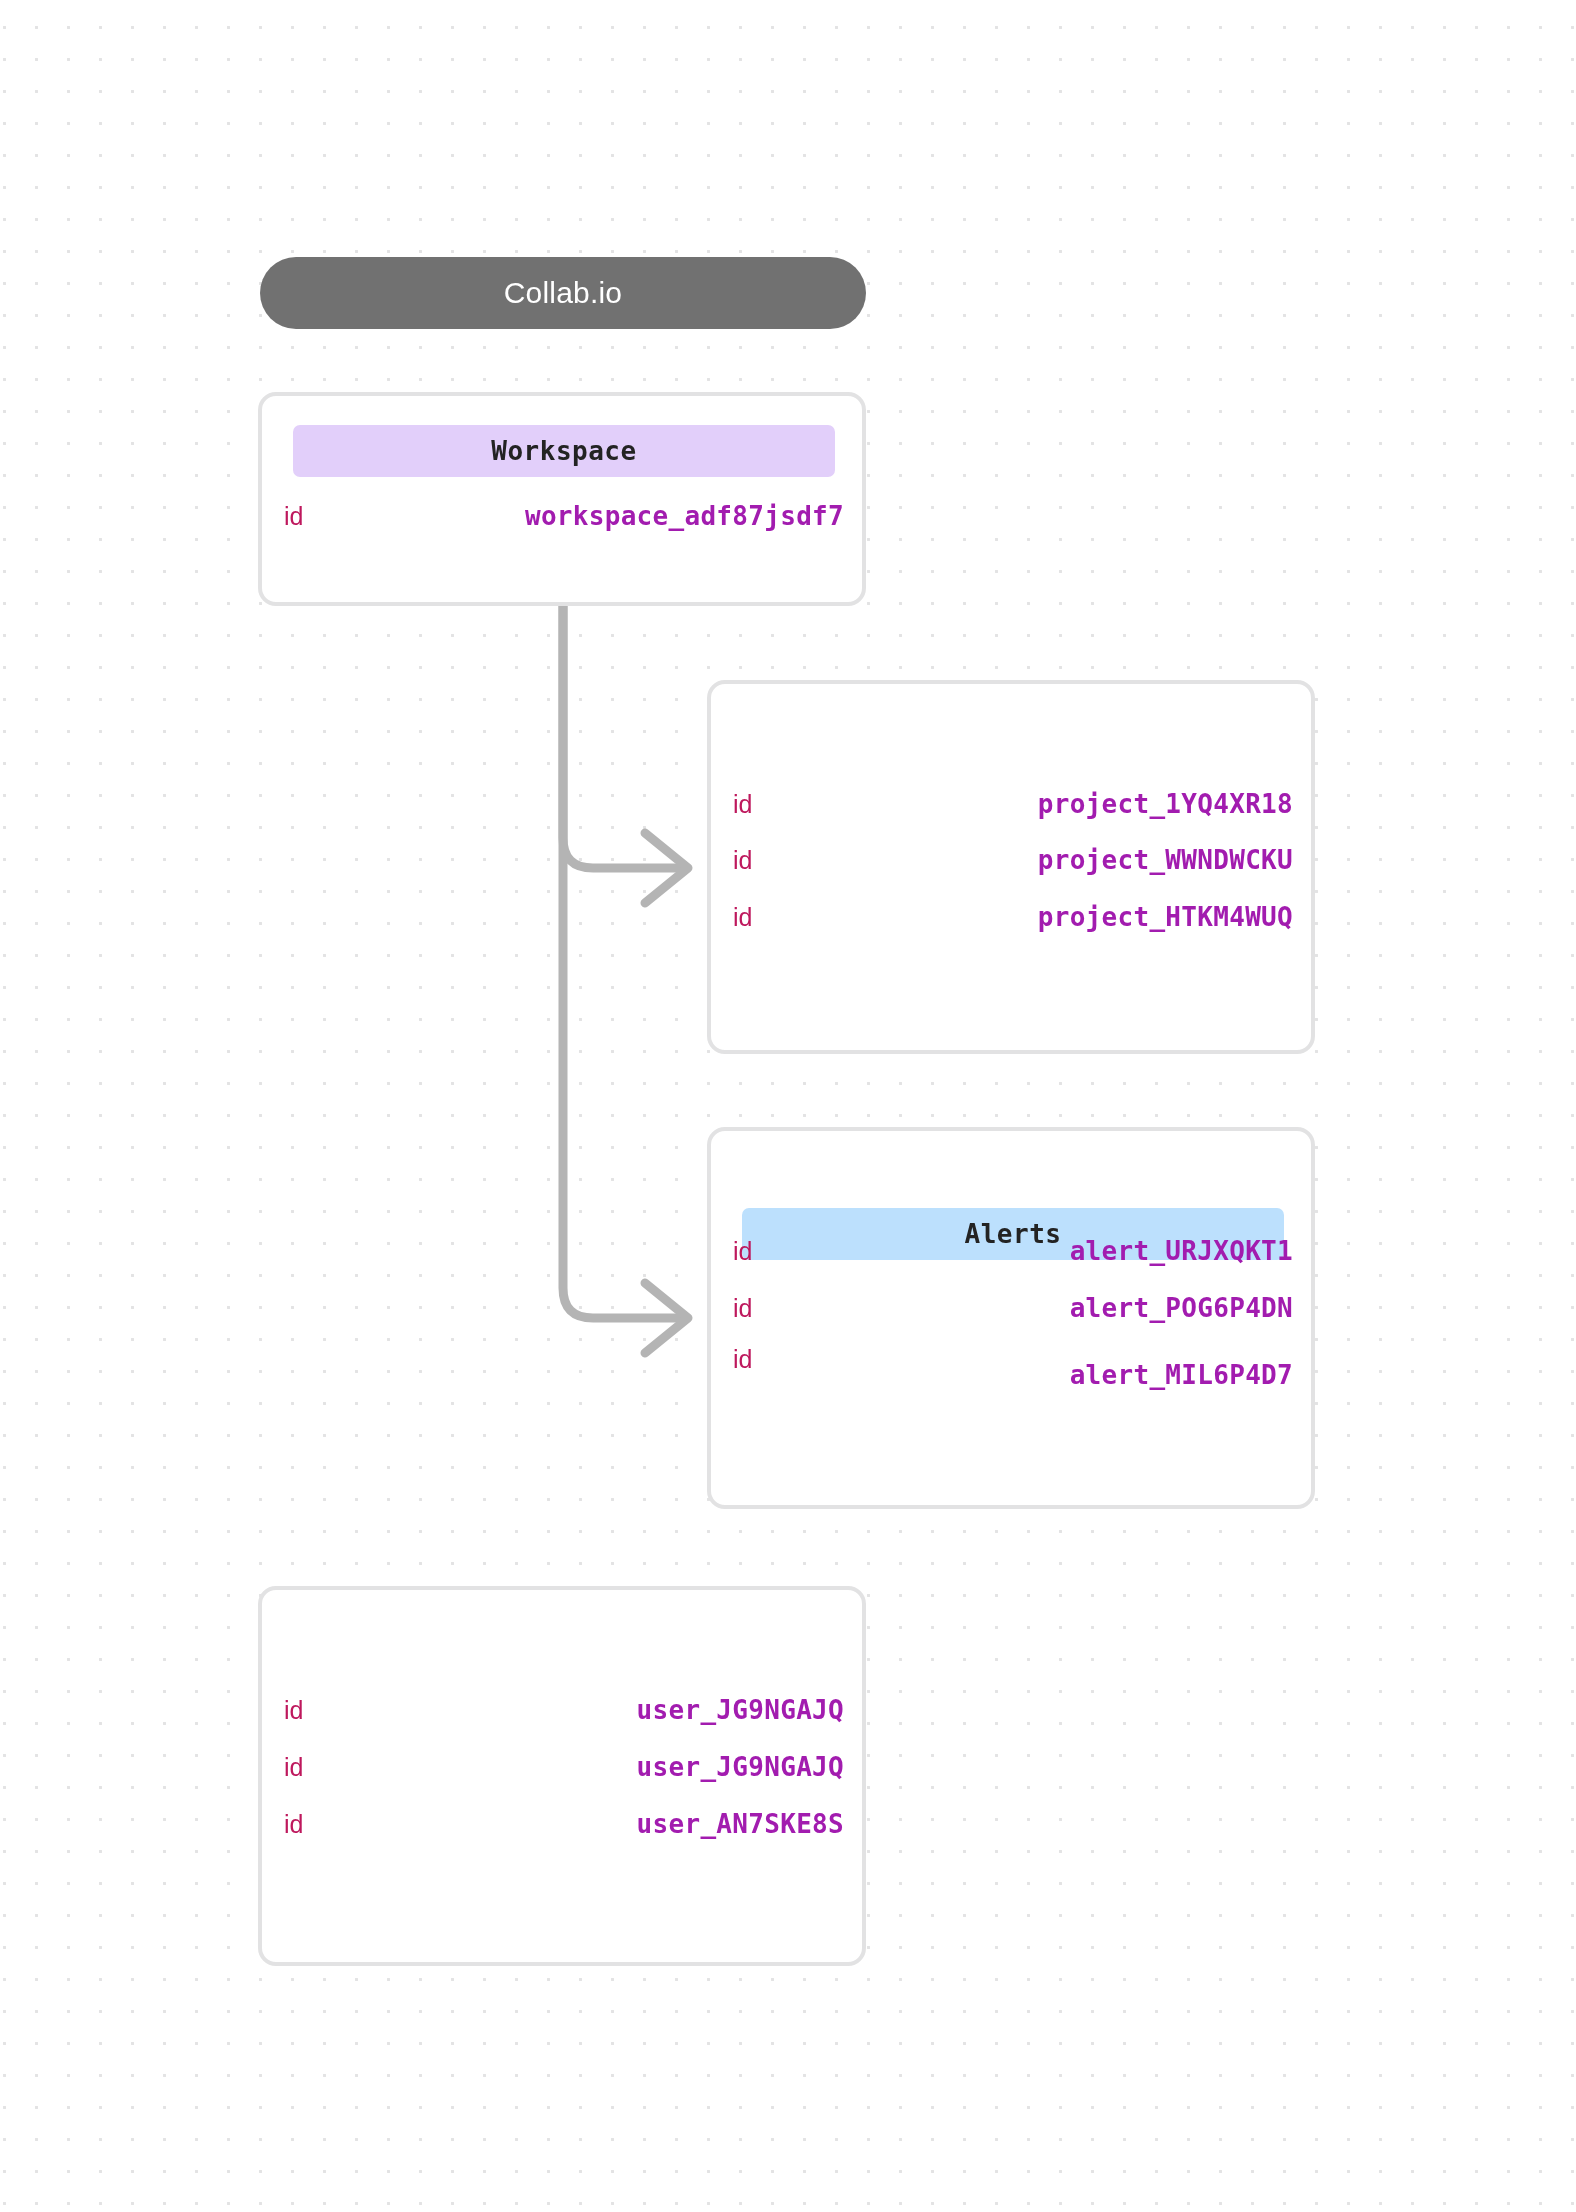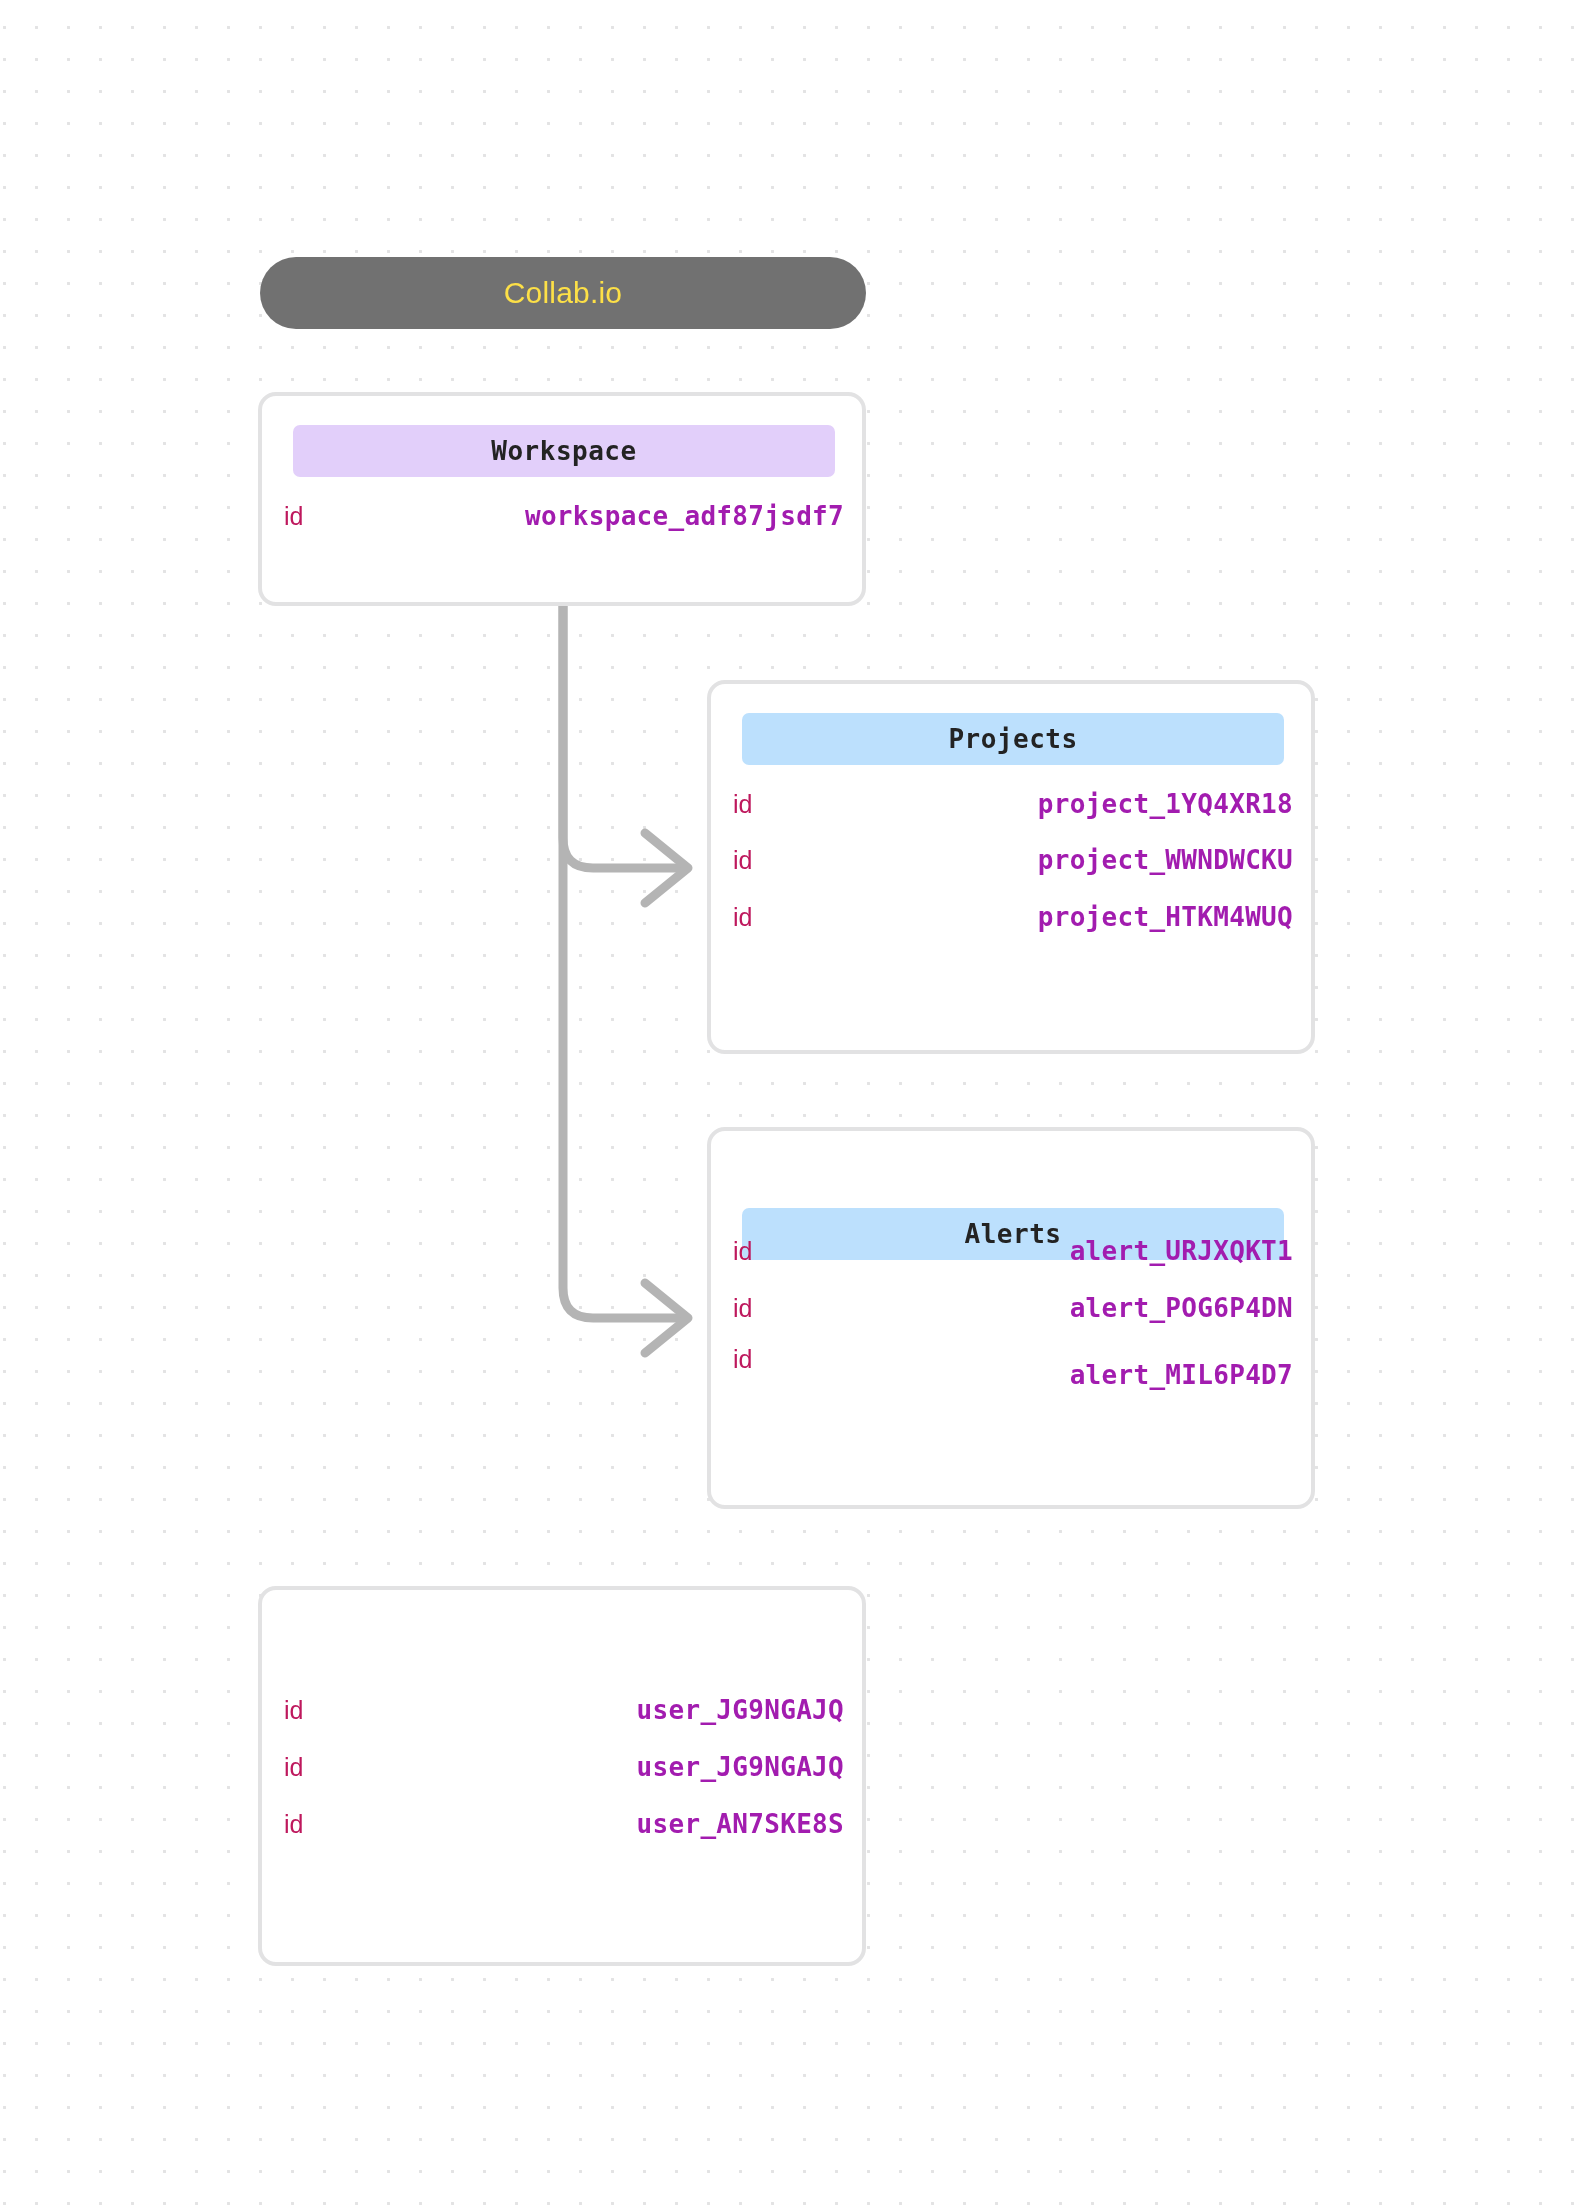--- a/index.html
+++ b/index.html
@@ -44,21 +44,21 @@
     width: 606px;
     height: 72px;
     border-radius: 36px;
     background: #717171;
     display: flex;
     align-items: center;
     justify-content: center;
     box-sizing: border-box;
   }
   .title-pill .title-text {
-    color: #fde047;
+    color: #ffffff;
     font-family: "Liberation Sans", sans-serif;
     font-size: 30px;
     font-weight: 400;
     letter-spacing: 0.2px;
     line-height: 1;
   }
 
   
   .card {
     position: absolute;
@@ -159,23 +159,20 @@
     <div class="card-header" style="background-color: rgb(226, 207, 250);">
       <span class="header-text">Workspace</span>
     </div>
     <div class="row" style="top:103px">
       <span class="row-key">id</span>
       <span class="row-val">workspace_adf87jsdf7</span>
     </div>
   </div>
 
   <div class="card" id="card-projects">
-    <div class="card-header" style="background-color: rgb(188, 224, 253);">
-      <span class="header-text">Projects</span>
-    </div>
     <div class="row" style="top:103px">
       <span class="row-key">id</span>
       <span class="row-val">project_1YQ4XR18</span>
     </div>
     <div class="row" style="top:159px">
       <span class="row-key">id</span>
       <span class="row-val">project_WWNDWCKU</span>
     </div>
     <div class="row" style="top:216px">
       <span class="row-key">id</span>

